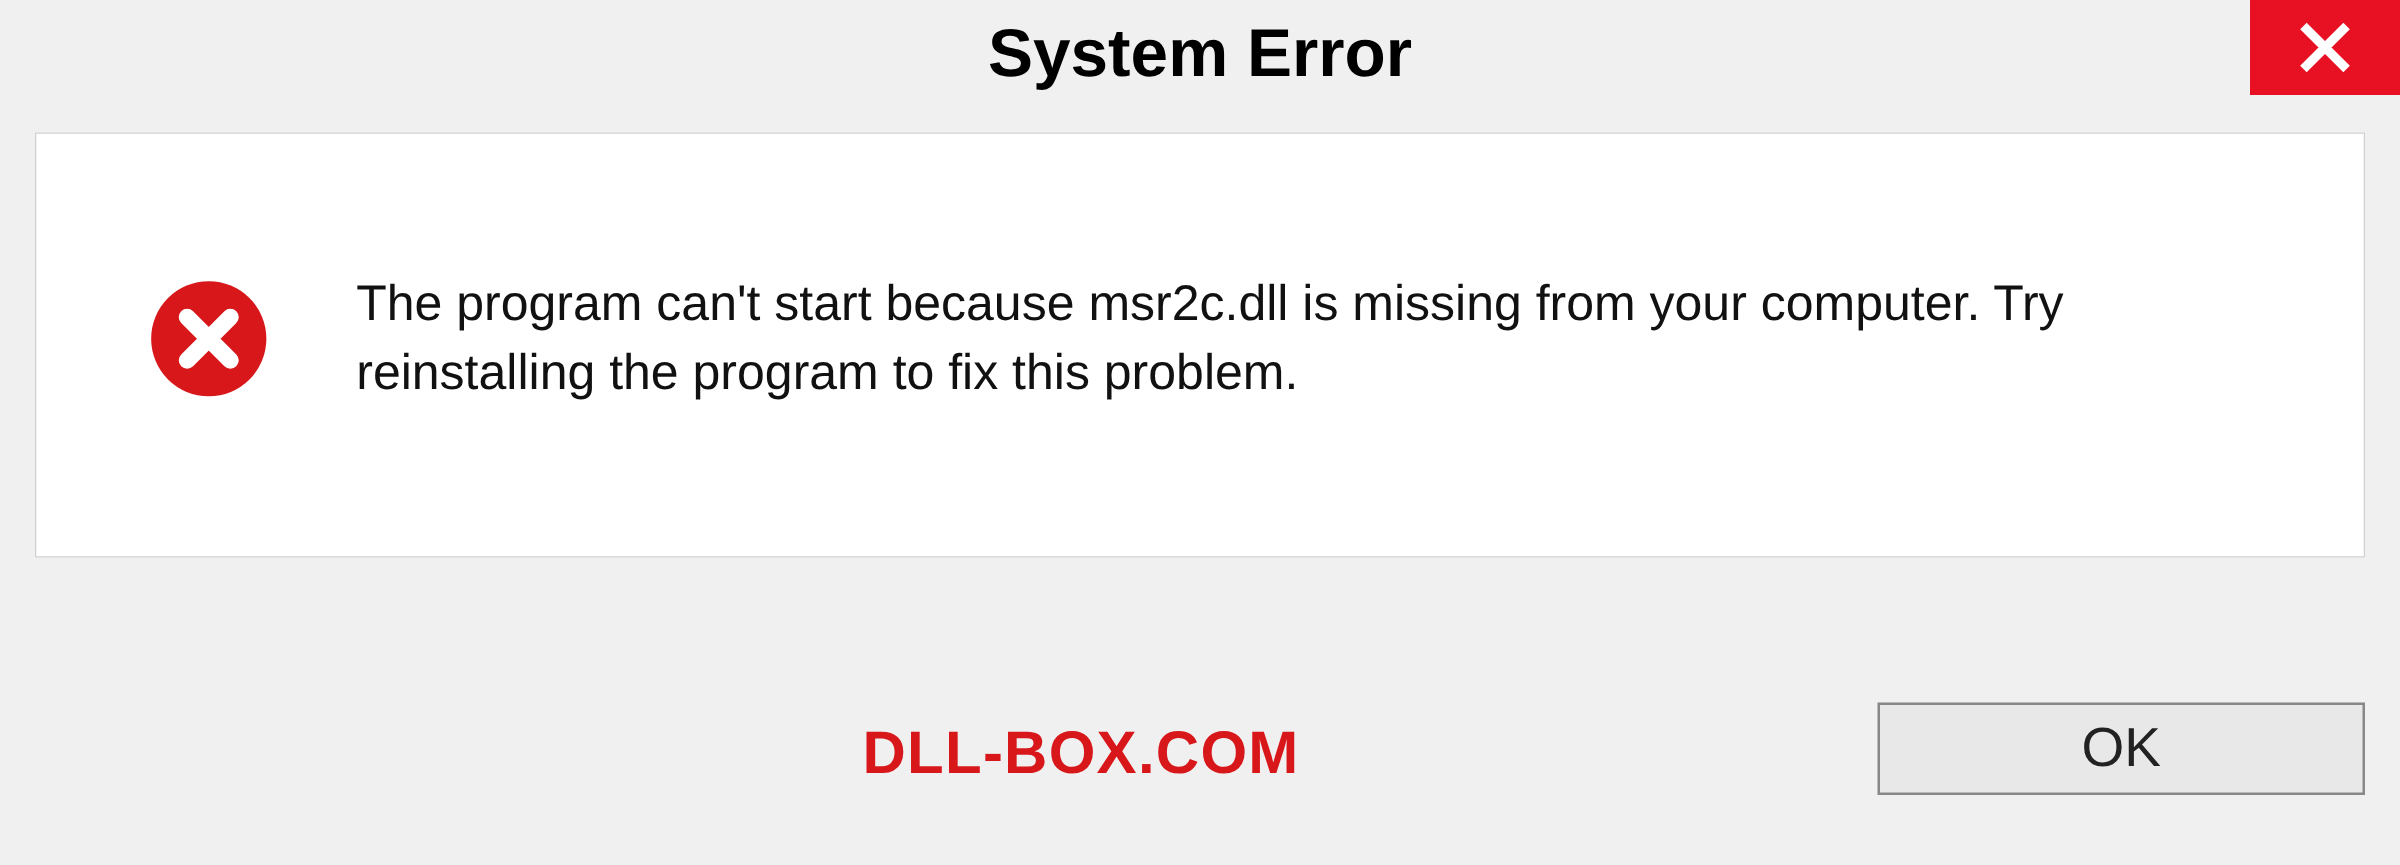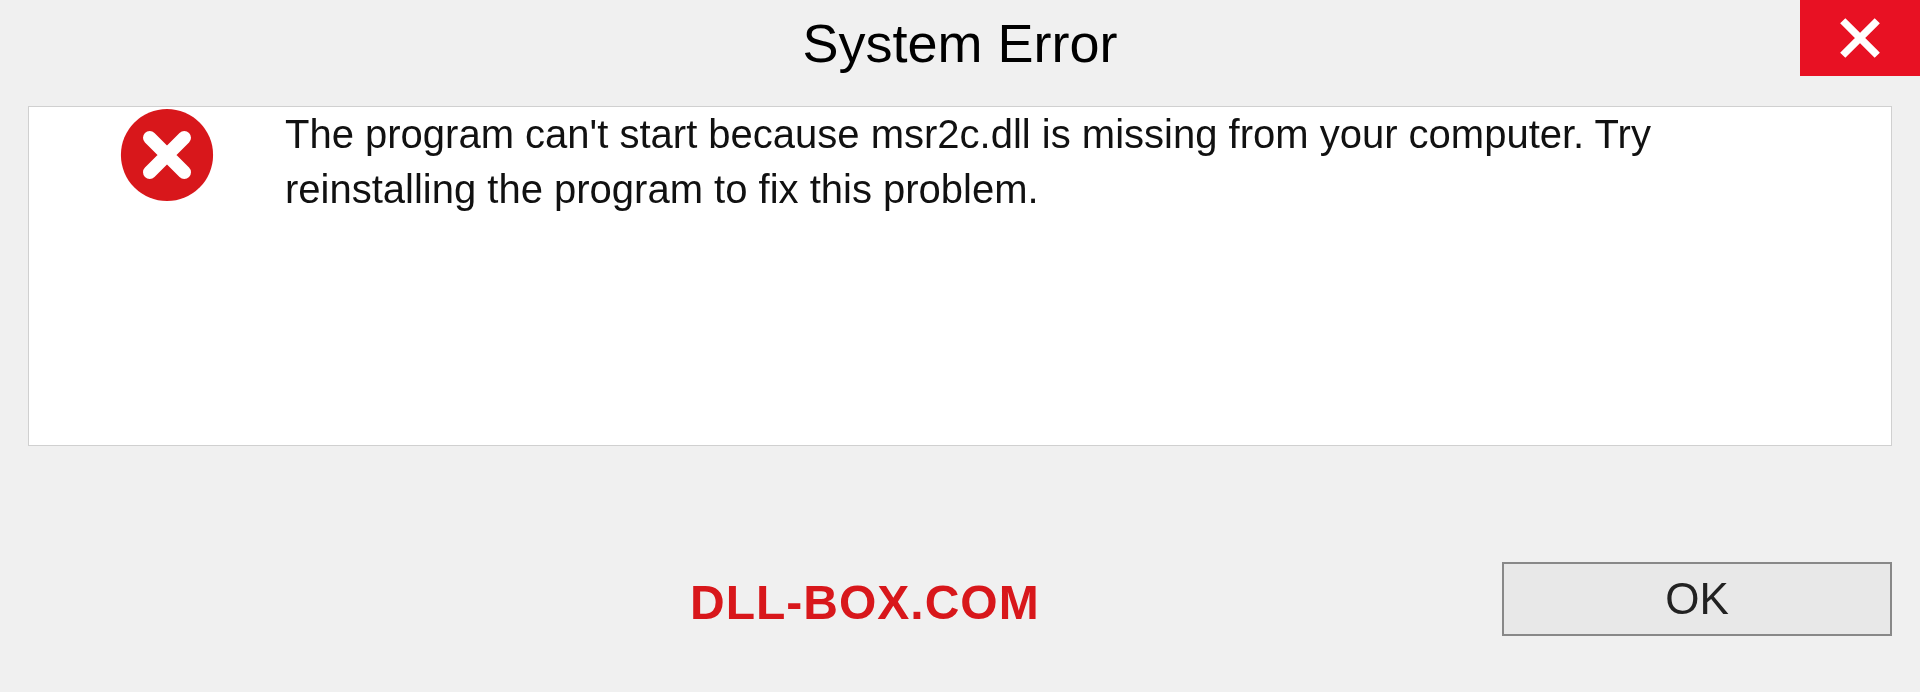--- a/index.html
+++ b/index.html
@@ -18,21 +18,21 @@
     .title-bar {
       display: flex;
       align-items: flex-start;
       justify-content: center;
       height: 100px;
       position: relative;
       padding-top: 12px;
     }
     .title-text {
       font-size: 54px;
-      font-weight: 400;
+      font-weight: 700;
       color: #000;
     }
     .close-btn {
       position: absolute;
       top: 0;
       right: 0;
       width: 120px;
       height: 76px;
       background: #e81123;
       display: flex;
@@ -43,20 +43,21 @@
     .close-btn svg {
       width: 44px;
       height: 44px;
     }
     .content-box {
       margin: 6px 28px 0 28px;
       background: #fff;
       border: 1px solid #d0d0d0;
       height: 340px;
       display: flex;
+      align-items: center;
       padding: 0 60px 10px 90px;
     }
     .error-icon {
       width: 96px;
       height: 96px;
       flex-shrink: 0;
       margin-right: 70px;
     }
     .error-icon svg {
       width: 100%;

